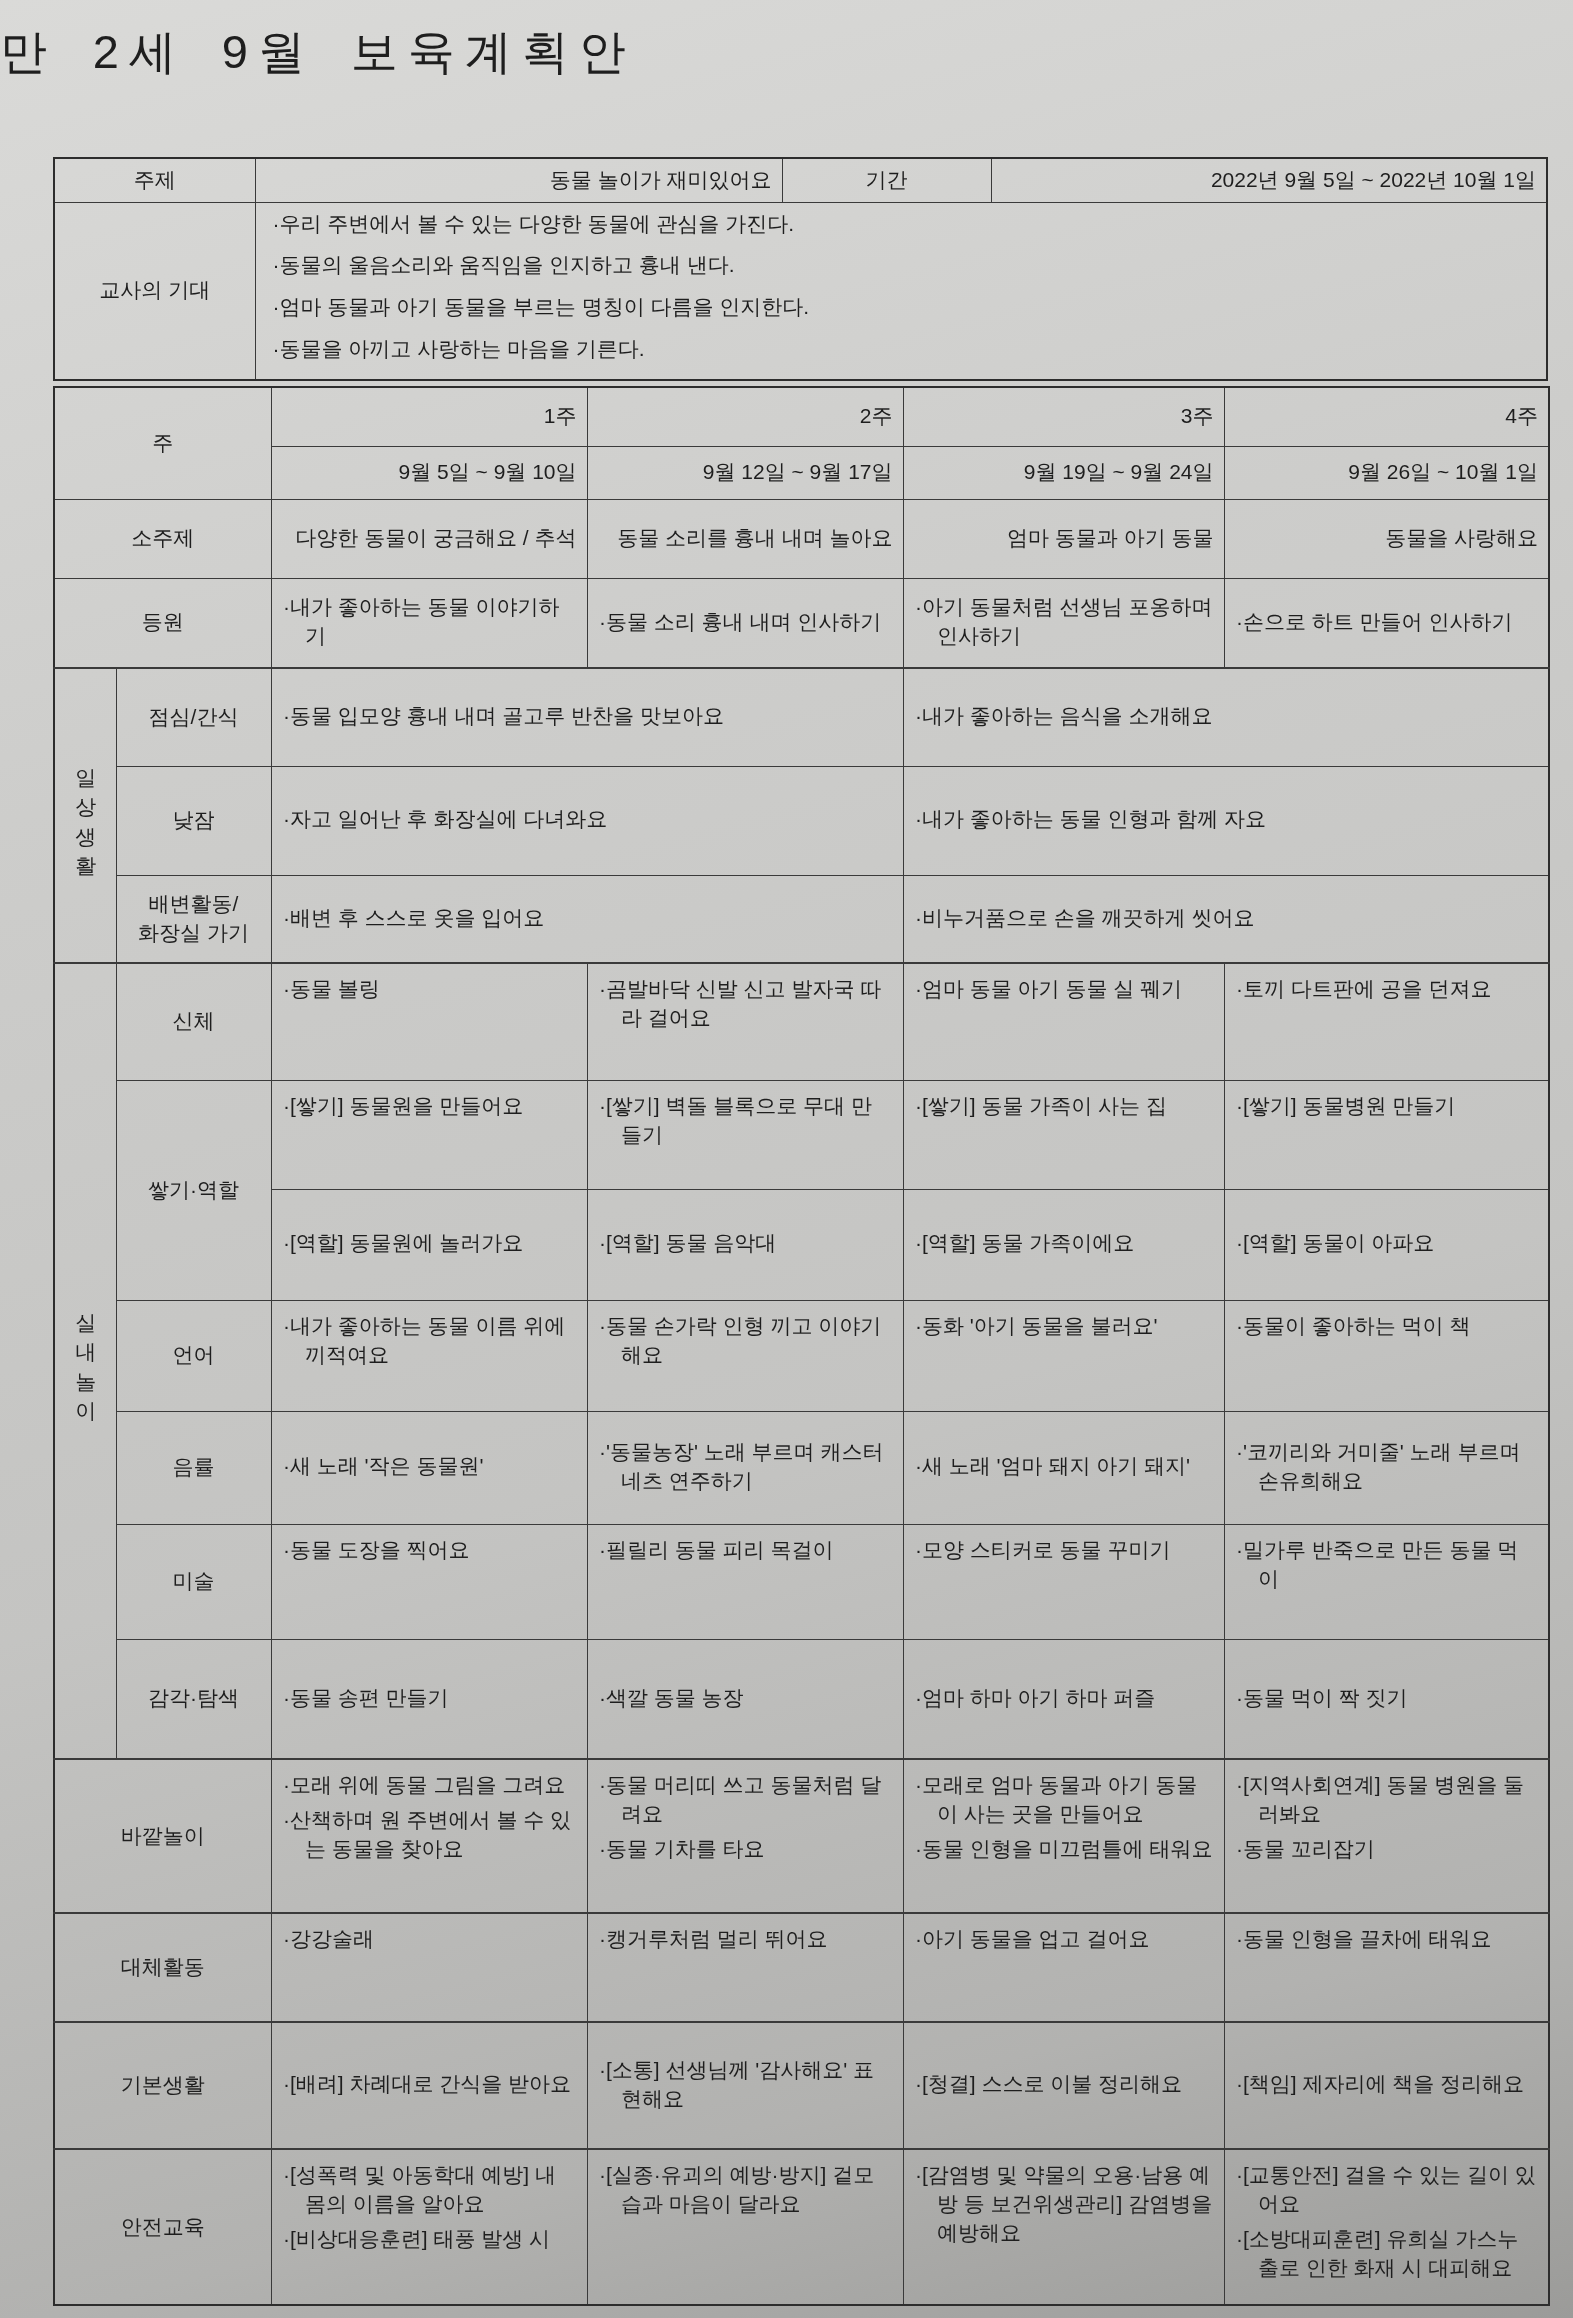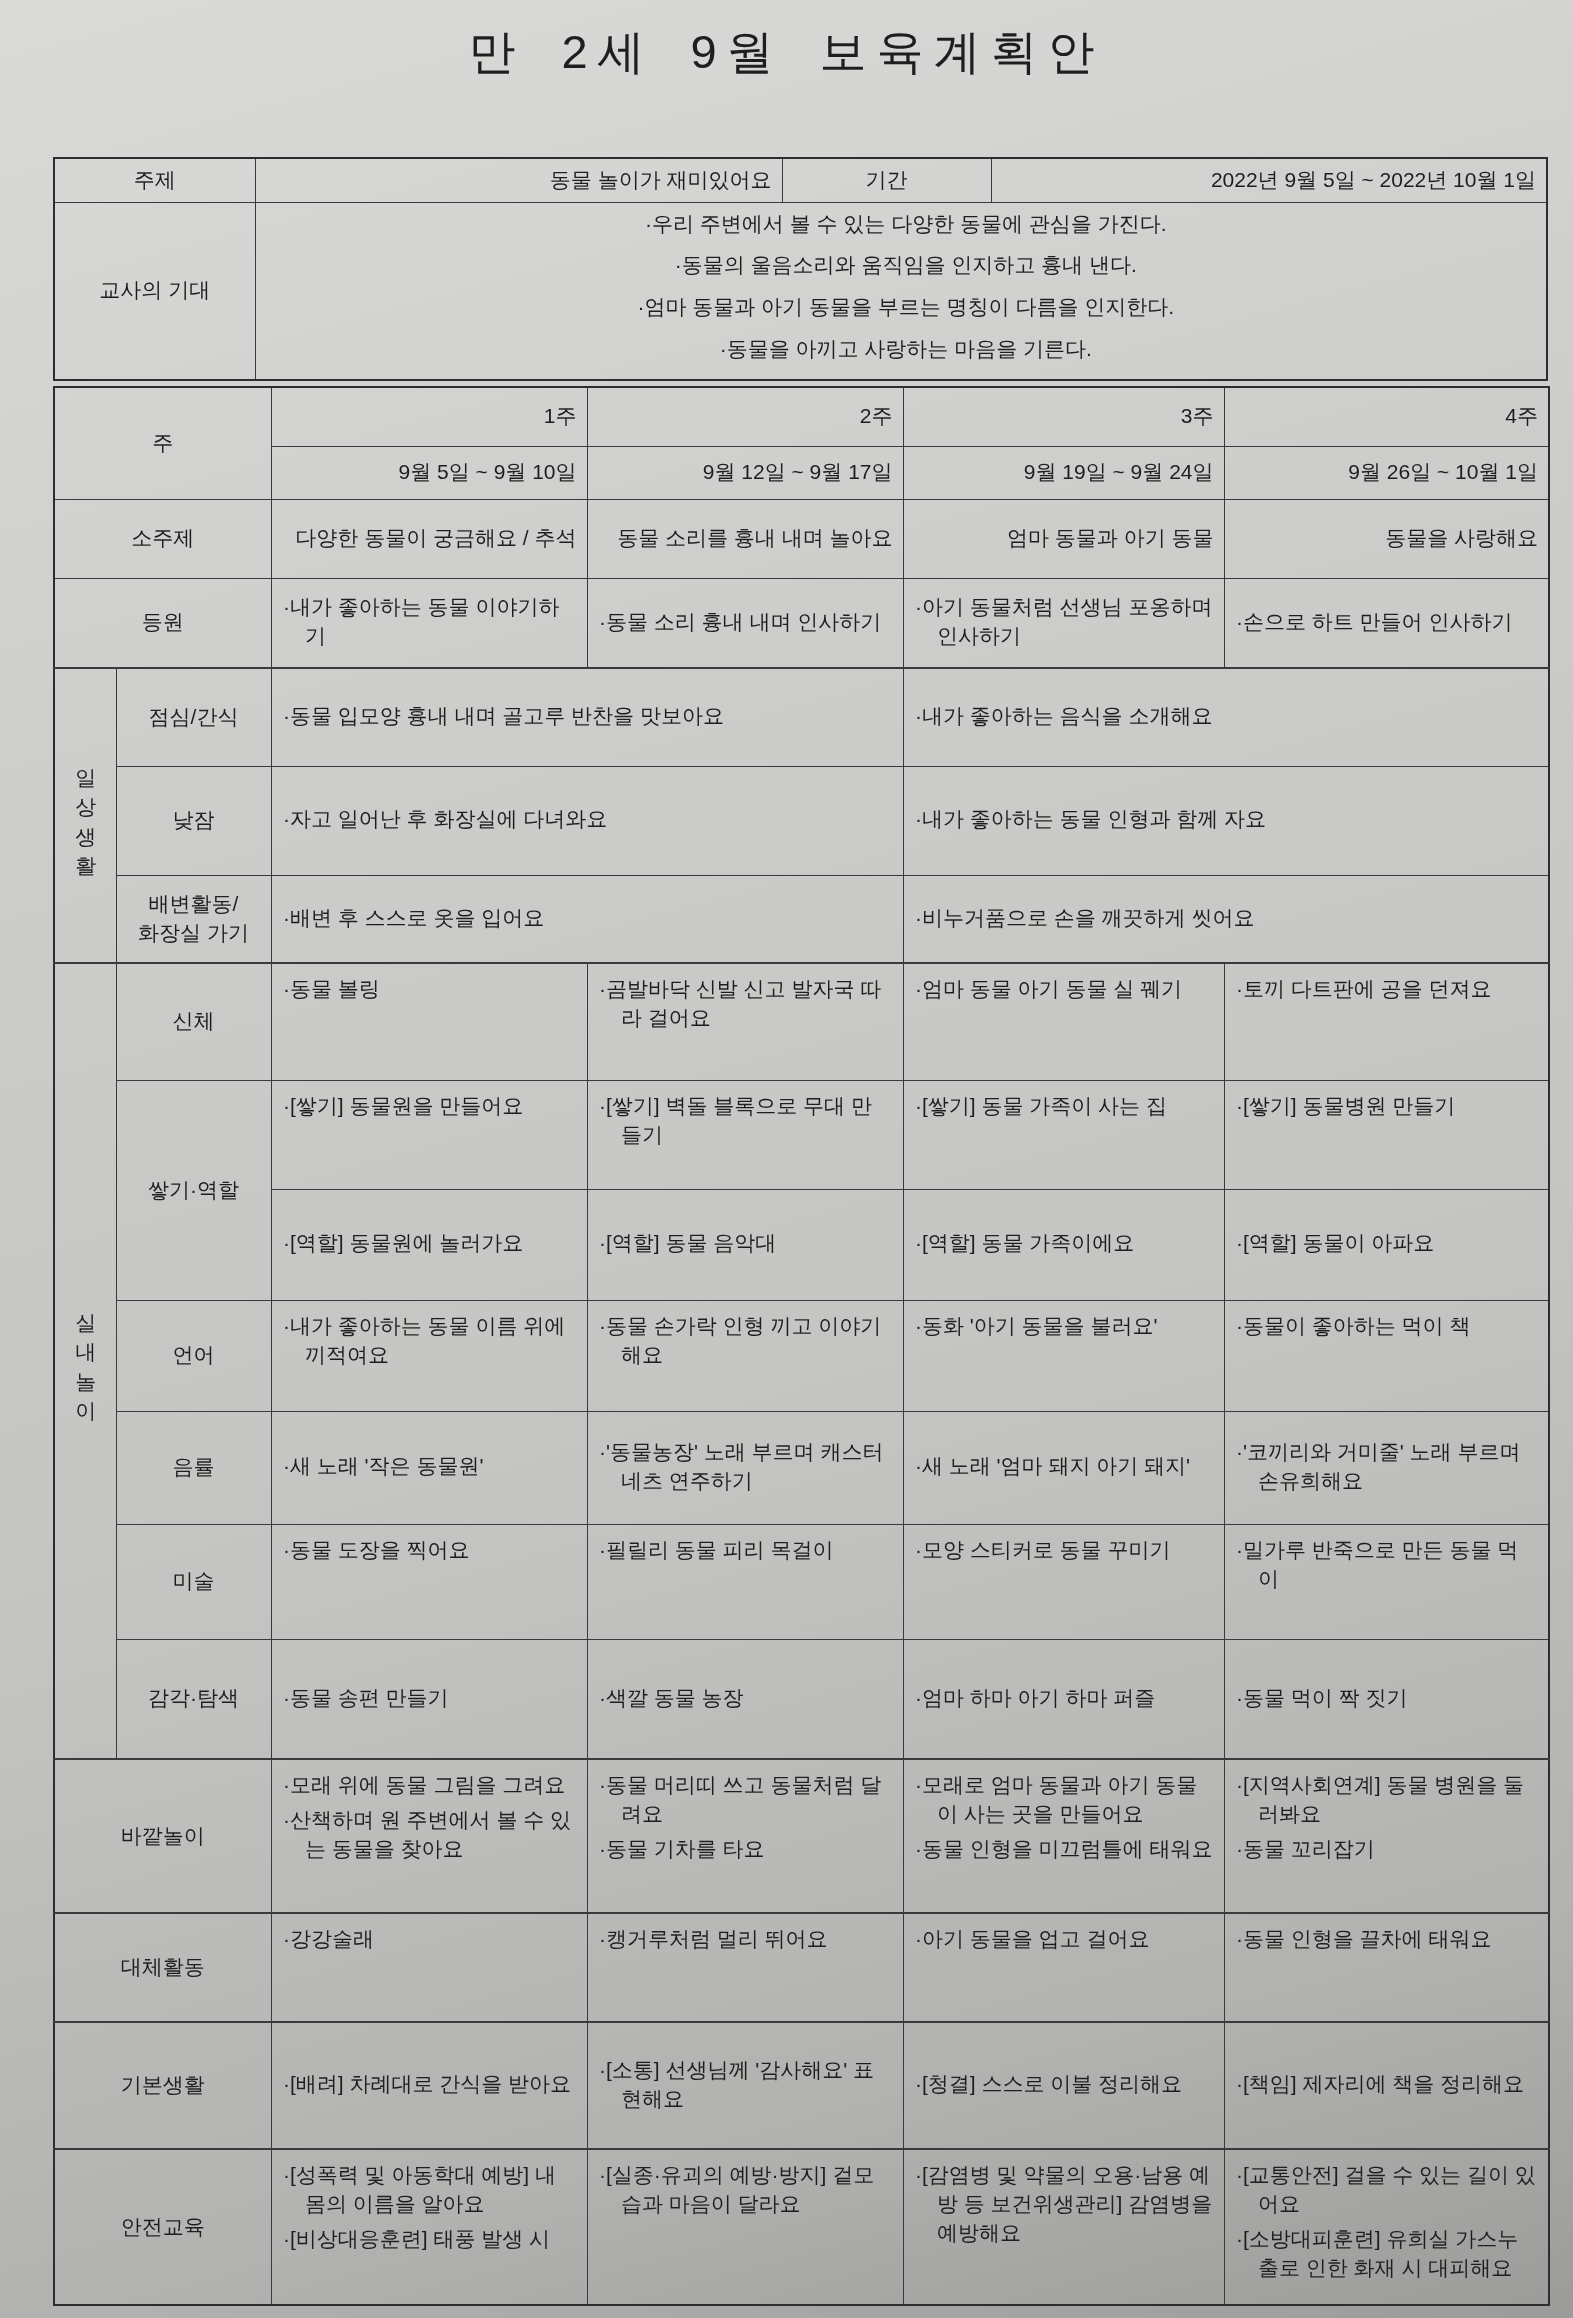--- a/index.html
+++ b/index.html
@@ -1,35 +1,35 @@
 <!DOCTYPE html>
 <html style="font-size:11.4px"><head>
 <meta charset="utf-8">
 <style>
   html,body{margin:0;padding:0;}
   body{
     width:1573px;height:2319px;position:relative;overflow:hidden;
     background:linear-gradient(165deg,#dadad8 0%,#cdcdcb 30%,#c4c4c2 60%,#b2b2b0 85%,#9b9b99 100%);
     font-family:"Liberation Sans","DejaVu Sans",sans-serif;color:#1e1e1e;
   }
-  .title{position:absolute;top:21px;left:0;width:1573px;text-align:center;
+  .title{position:absolute;top:21px;left:0;width:1573px;text-align:left;
     font-size:47px;font-weight:500;letter-spacing:10px;margin:0;word-spacing:12.8px;}
   table.tbl{border-collapse:collapse;table-layout:fixed;position:absolute;left:53px;
     border:2.8px solid #2d2d2d;}
   .header-tbl{top:157px;width:1494px;}
   .main-tbl{top:386px;width:1494px;}
   td{border:1.4px solid #3a3a3a;font-size:21px;line-height:1.38;overflow:hidden;}
   tr.sect td{border-top-width:2.8px;}
   .lbl{text-align:center;vertical-align:middle;word-break:keep-all;padding:4.3px 7px;}
   .ctr{text-align:right;vertical-align:middle;padding:5.7px 10px;word-break:keep-all;}
   .act{text-align:left;vertical-align:top;padding:11.4px 10px 7px 11.4px;}
   .act.mid{vertical-align:middle;}
   .b{padding-left:1.05em;text-indent:-1.05em;margin:0 0 5.7px 0;}
   .b::before{content:"\00B7 ";}
-  .expect{vertical-align:middle;padding:7px 7px 2.8px 17px;text-align:center;}
+  .expect{vertical-align:middle;padding:7px 7px 2.8px 17px;text-align:left;}
   .expect .b{margin:0 0 12.8px 0;}
   .vert{text-align:center;vertical-align:middle;padding:2.8px;}
   .vtxt{writing-mode:vertical-rl;text-orientation:upright;letter-spacing:8.5px;display:inline-block;}
 </style>
 </head>
 <body>
 
 <h1 class="title">만 2세 9월 보육계획안</h1>
 
 <table class="tbl header-tbl">

